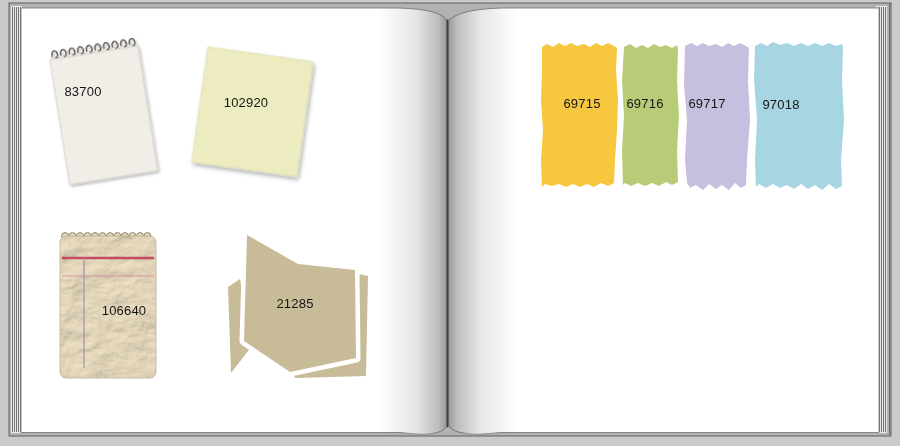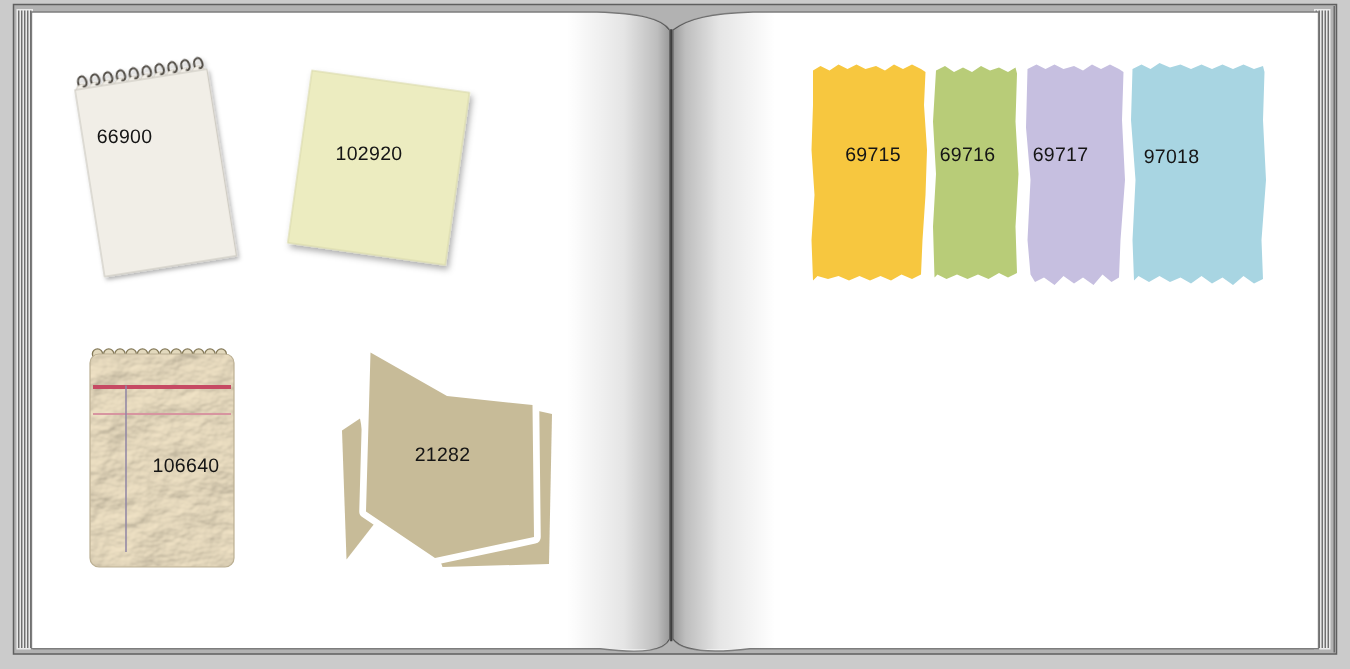--- a/index.html
+++ b/index.html
@@ -92,21 +92,21 @@
             <use href="#hk1" x="29.1" y="-2.5"></use>
           <use href="#hk1" x="37.8" y="-2.5"></use>
             <use href="#hk1" x="46.5" y="-2.5"></use>
           <use href="#hk1" x="55.2" y="-2.5"></use>
             <use href="#hk1" x="63.9" y="-2.5"></use>
           <use href="#hk1" x="72.6" y="-2.5"></use>
             <use href="#hk1" x="81.3" y="-2.5"></use>
         </g>
       </g>
     </svg>
-    <span class="lbl" style="left:49px;top:63px;">66900</span>
+    <span class="lbl" style="left:49px;top:63px;">83700</span>
   </div>
 
   <div class="item" style="left:190px;top:38px;width:140px;height:150px;">
     <svg width="140" height="150" viewBox="0 0 140 150">
       <defs>
         <filter id="ds2" x="-20%" y="-20%" width="140%" height="140%">
           <feDropShadow dx="2" dy="2.5" stdDeviation="2" flood-color="rgba(0,0,0,0.32)"></feDropShadow>
         </filter>
       </defs>
       <g transform="translate(18,9) rotate(8)" filter="url(#ds2)">
@@ -150,21 +150,21 @@
     <span class="lbl" style="left:70px;top:84px;">106640</span>
   </div>
 
   <div class="item" style="left:220px;top:226px;width:155px;height:160px;">
     <svg width="155" height="160" viewBox="0 0 155 160">
       <polygon points="8,61 20,53 32,120 11,147" fill="#c7bb98"></polygon>
       <polygon points="30,24 148,50 146,150 75,152" fill="#c7bb98"></polygon>
       <polygon points="27,9 78,38 135,44 136,132 70,146 24,115" fill="#ffffff" stroke="#ffffff" stroke-width="9" stroke-linejoin="round"></polygon>
       <polygon points="27,9 78,38 135,44 136,132 70,146 24,115" fill="#c7bb98"></polygon>
     </svg>
-    <span class="lbl" style="left:75px;top:77px;">21282</span>
+    <span class="lbl" style="left:75px;top:77px;">21285</span>
   </div>
 
   <div class="item" style="left:540px;top:40px;width:80px;height:150px;">
     <svg width="80" height="150" viewBox="0 0 80 150">
       <polygon points="2,7 7,4 13,7 19,3 25,6 31,3 37,6 44,4 50,7 56,3 62,6 68,3 74,6 77,8 76,30 78,60 77,90 75,120 74,143 68,146 61,143 54,147 47,144 40,147 33,144 26,147 19,144 12,146 5,144 2,147 1,120 3,90 1,60 2,30" fill="#f7c73f"></polygon>
     </svg>
     <span class="lbl" style="left:42px;top:63px;">69715</span>
   </div>
 
   <div class="item" style="left:621px;top:41px;width:60px;height:148px;">

